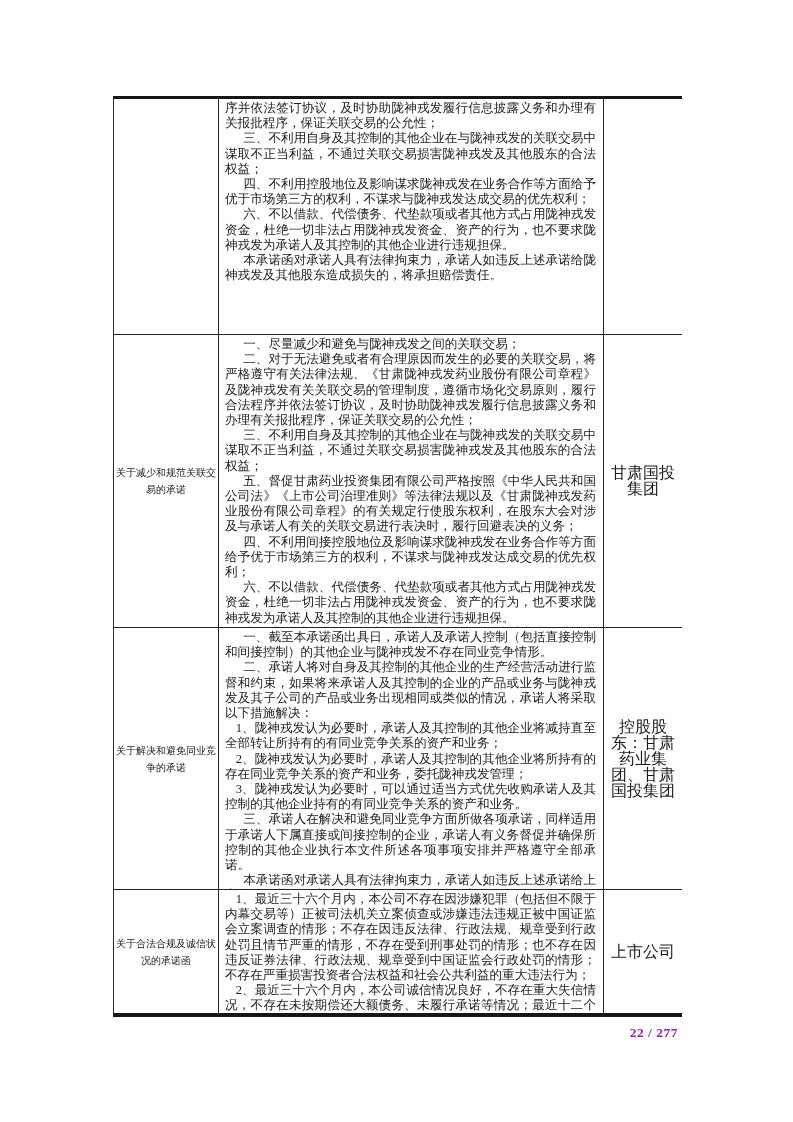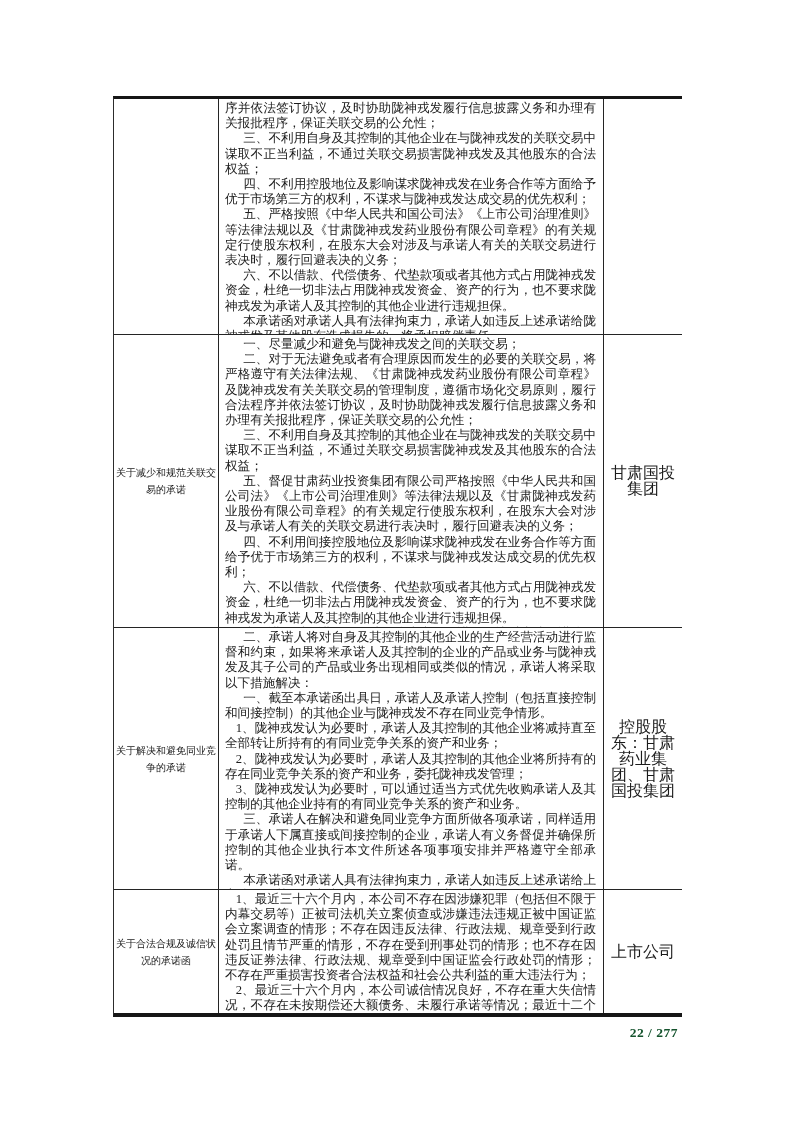--- a/index.html
+++ b/index.html
@@ -88,37 +88,36 @@
   }
   .page-num {
     position: absolute;
     left: 113px;
     top: 1025px;
     width: 565px;
     text-align: right;
     font-size: 13.5px;
     font-weight: bold;
     letter-spacing: 0.5px;
-    color: #14532d;
+    color: #a21caf;
   }
 </style>
 </head>
 <body>
 
 <div class="page">
   <div class="doc-table" id="tableRoot">
       <div class="t-row" style="height: 235px;">
         <div class="cell cell-label">
           <div class="label-text"></div>
         </div>
         <div class="cell cell-body">
           <p class="p-flush">序并依法签订协议，及时协助陇神戎发履行信息披露义务和办理有关报批程序，保证关联交易的公允性；</p>
           <p class="p-cn">三、不利用自身及其控制的其他企业在与陇神戎发的关联交易中谋取不正当利益，不通过关联交易损害陇神戎发及其他股东的合法权益；</p>
           <p class="p-cn">四、不利用控股地位及影响谋求陇神戎发在业务合作等方面给予优于市场第三方的权利，不谋求与陇神戎发达成交易的优先权利；</p>
-          <p class="p-cn">五、严格按照《中华人民共和国公司法》《上市公司治理准则》等法律法规以及《甘肃陇神戎发药业股份有限公司章程》的有关规定行使股东权利，在股东大会对涉及与承诺人有关的关联交易进行表决时，履行回避表决的义务；</p>
           <p class="p-cn">六、不以借款、代偿债务、代垫款项或者其他方式占用陇神戎发资金，杜绝一切非法占用陇神戎发资金、资产的行为，也不要求陇神戎发为承诺人及其控制的其他企业进行违规担保。</p>
           <p class="p-cn">本承诺函对承诺人具有法律拘束力，承诺人如违反上述承诺给陇神戎发及其他股东造成损失的，将承担赔偿责任。</p>
         </div>
         <div class="cell cell-entity">
           <div class="entity-text"></div>
         </div>
       </div>
       <div class="t-row" style="height: 293px;">
         <div class="cell cell-label">
           <div class="label-text">关于减少和规范关联交易的承诺</div>
@@ -134,22 +133,22 @@
         </div>
         <div class="cell cell-entity">
           <div class="entity-text">甘肃国投集团</div>
         </div>
       </div>
       <div class="t-row" style="height: 262px;">
         <div class="cell cell-label">
           <div class="label-text">关于解决和避免同业竞争的承诺</div>
         </div>
         <div class="cell cell-body">
+          <p class="p-cn">一、截至本承诺函出具日，承诺人及承诺人控制（包括直接控制和间接控制）的其他企业与陇神戎发不存在同业竞争情形。</p>
           <p class="p-cn">二、承诺人将对自身及其控制的其他企业的生产经营活动进行监督和约束，如果将来承诺人及其控制的企业的产品或业务与陇神戎发及其子公司的产品或业务出现相同或类似的情况，承诺人将采取以下措施解决：</p>
-          <p class="p-cn">一、截至本承诺函出具日，承诺人及承诺人控制（包括直接控制和间接控制）的其他企业与陇神戎发不存在同业竞争情形。</p>
           <p class="p-ar">1、陇神戎发认为必要时，承诺人及其控制的其他企业将减持直至全部转让所持有的有同业竞争关系的资产和业务；</p>
           <p class="p-ar">2、陇神戎发认为必要时，承诺人及其控制的其他企业将所持有的存在同业竞争关系的资产和业务，委托陇神戎发管理；</p>
           <p class="p-ar">3、陇神戎发认为必要时，可以通过适当方式优先收购承诺人及其控制的其他企业持有的有同业竞争关系的资产和业务。</p>
           <p class="p-cn">三、承诺人在解决和避免同业竞争方面所做各项承诺，同样适用于承诺人下属直接或间接控制的企业，承诺人有义务督促并确保所控制的其他企业执行本文件所述各项事项安排并严格遵守全部承诺。</p>
           <p class="p-cn">本承诺函对承诺人具有法律拘束力，承诺人如违反上述承诺给上市公司及其他股东造成损失的，将承担赔偿责任。</p>
         </div>
         <div class="cell cell-entity">
           <div class="entity-text">控股股东：甘肃药业集团、甘肃国投集团</div>
         </div>
       </div>

